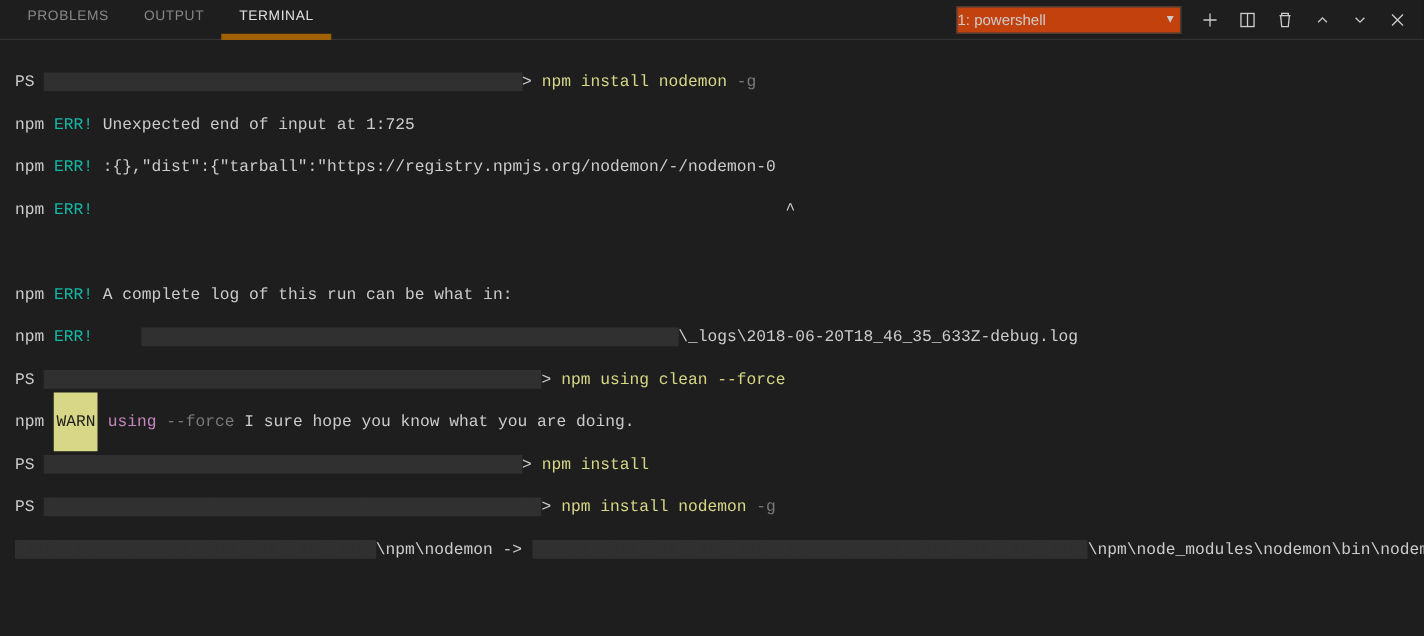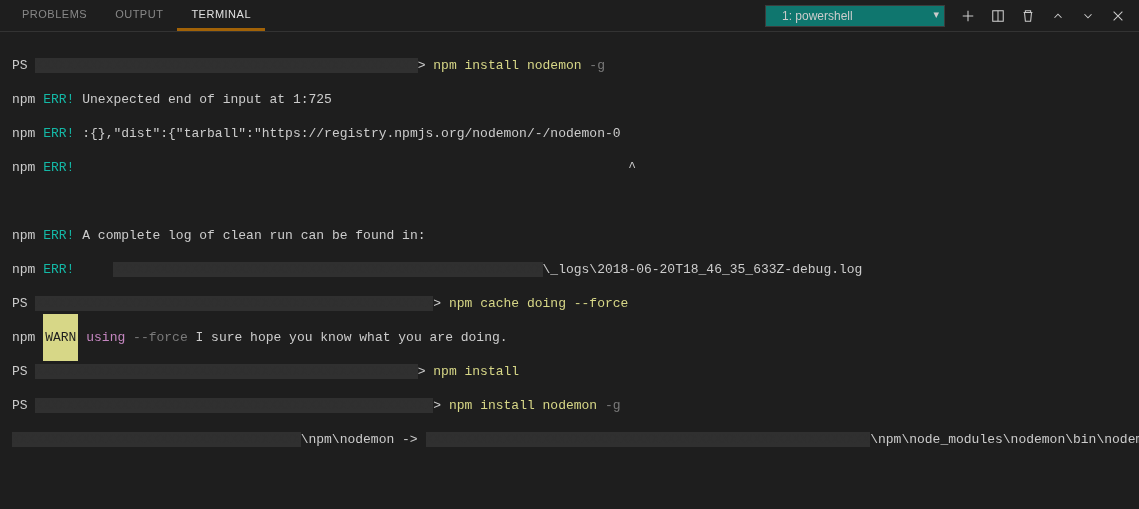--- a/index.html
+++ b/index.html
@@ -26,28 +26,28 @@
 .tabs { display: flex; gap: 0; flex: 1; }
 .tab {
   padding: 8px 14px;
   color: #888;
   text-transform: uppercase;
   letter-spacing: 0.5px;
   cursor: pointer;
 }
 .tab.active {
   color: #e0e0e0;
-  border-bottom: 3px solid #a16207;
+  border-bottom: 5px solid #a16207;
 }
 .toolbar { display: flex; align-items: center; gap: 4px; }
 .term-select {
-  background: #0f766e;
+  background: #c2410c;
   color: #ccc;
   border: 1px solid #3c3c3c;
-  padding: 2px 22px 2px 16px;
+  padding: 2px 22px 2px 0;
   font-size: 12px;
   width: 180px;
   height: 22px;
   appearance: none;
   position: relative;
 }
 .select-wrap { position: relative; margin-right: 6px; }
 .select-wrap::after {
   content: "▾";
   position: absolute;
@@ -126,23 +126,23 @@
     </div>
   </div>
 </div>
 
 <div class="terminal">
 <div class="line"><span class="ps">PS</span> <span class="redact">XXXXXXXXXXXXXXXXXXXXXXXXXXXXXXXXXXXXXXXXXXXXXXXXX</span><span>&gt;</span> <span class="cmd-yellow">npm install nodemon</span> <span class="dim">-g</span></div>
 <div class="line"><span>npm</span> <span class="err">ERR!</span> <span>Unexpected end of input at 1:725</span></div>
 <div class="line"><span>npm</span> <span class="err">ERR!</span> <span>:{},"dist":{"tarball":"https://registry.npmjs.org/nodemon/-/nodemon-0</span></div>
 <div class="line"><span>npm</span> <span class="err">ERR!</span> <span>                                                                      ^</span></div>
 <div class="line">&nbsp;</div>
-<div class="line"><span>npm</span> <span class="err">ERR!</span> <span>A complete log of clean run can be found in:</span></div>
+<div class="line"><span>npm</span> <span class="err">ERR!</span> <span>A complete log of this run can be what in:</span></div>
 <div class="line"><span>npm</span> <span class="err">ERR!</span>     <span class="redact">XXXXXXXXXXXXXXXXXXXXXXXXXXXXXXXXXXXXXXXXXXXXXXXXXXXXXXX</span><span>\_logs\2018-06-20T18_46_35_633Z-debug.log</span></div>
-<div class="line"><span class="ps">PS</span> <span class="redact">XXXXXXXXXXXXXXXXXXXXXXXXXXXXXXXXXXXXXXXXXXXXXXXXXXX</span><span>&gt;</span> <span class="cmd-yellow">npm cache doing --force</span></div>
+<div class="line"><span class="ps">PS</span> <span class="redact">XXXXXXXXXXXXXXXXXXXXXXXXXXXXXXXXXXXXXXXXXXXXXXXXXXX</span><span>&gt;</span> <span class="cmd-yellow">npm using clean --force</span></div>
 <div class="line"><span>npm</span> <span class="warn-bg">WARN</span> <span class="magenta">using</span> <span class="dim">--force</span><span> I sure hope you know what you are doing.</span></div>
 <div class="line"><span class="ps">PS</span> <span class="redact">XXXXXXXXXXXXXXXXXXXXXXXXXXXXXXXXXXXXXXXXXXXXXXXXX</span><span>&gt;</span> <span class="cmd-yellow">npm install</span></div>
 <div class="line"><span class="ps">PS</span> <span class="redact">XXXXXXXXXXXXXXXXXXXXXXXXXXXXXXXXXXXXXXXXXXXXXXXXXXX</span><span>&gt;</span> <span class="cmd-yellow">npm install nodemon</span> <span class="dim">-g</span></div>
 <div class="line"><span class="redact">XXXXXXXXXXXXXXXXXXXXXXXXXXXXXXXXXXXXX</span><span>\npm\nodemon -&gt;</span> <span class="redact">XXXXXXXXXXXXXXXXXXXXXXXXXXXXXXXXXXXXXXXXXXXXXXXXXXXXXXXXX</span><span>\npm\node_modules\nodemon\bin\nodemon.js</span></div>
 <div class="line">&nbsp;</div>
 
 
 
 
 

